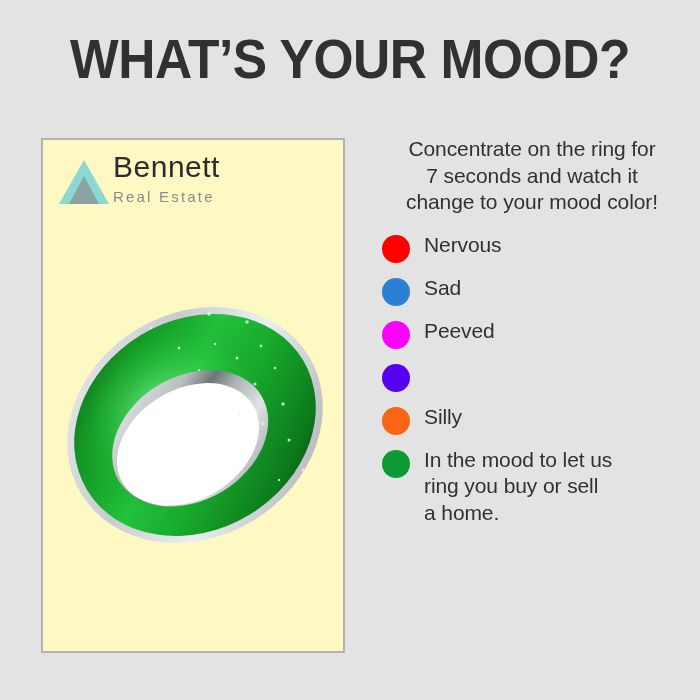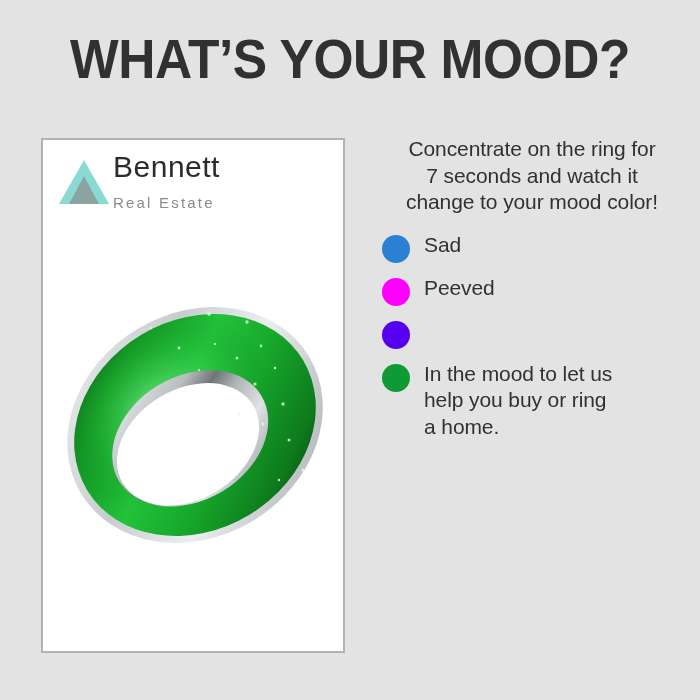--- a/index.html
+++ b/index.html
@@ -33,21 +33,21 @@
     white-space: nowrap;
   }
 
   
   .photo-card {
     position: absolute;
     left: 41px;
     top: 138px;
     width: 304px;
     height: 515px;
-    background: #ffffff;
+    background: #fef9c3;
     border: 2px solid #b3b3b3;
     box-sizing: border-box;
     overflow: hidden;
   }
 
   
   .logo {
     position: absolute;
     left: 14px;
     top: 10px;
@@ -74,21 +74,21 @@
     color: #2c2c2c;
     letter-spacing: 0.5px;
   }
   .logo-sub {
     font-family: "Liberation Sans", sans-serif;
     font-size: 15px;
     line-height: 18px;
     font-weight: 300;
     color: #8b8b8b;
     letter-spacing: 2.2px;
-    margin-top: 10px;
+    margin-top: 4px;
   }
 
   
   .ring-photo {
     position: absolute;
     left: 8px;
     top: 78px;
     width: 288px;
     height: 415px;
   }
@@ -231,30 +231,38 @@
   </div>
 </div>
 
 <div class="info-col">
   <p class="instruction">Concentrate on the ring for
 7 seconds and watch it
 change to your mood color!</p>
 
   <ul class="mood-list">
     <li class="mood-item">
+      <span class="mood-dot" style="background: rgb(255, 0, 0);"></span>
+      <span class="mood-label">Nervous</span>
+    </li>
+    <li class="mood-item">
       <span class="mood-dot" style="background: rgb(42, 128, 210);"></span>
       <span class="mood-label">Sad</span>
     </li>
     <li class="mood-item">
       <span class="mood-dot" style="background: rgb(255, 0, 255);"></span>
       <span class="mood-label">Peeved</span>
     </li>
     <li class="mood-item">
       <span class="mood-dot" style="background: rgb(85, 0, 238);"></span>
     </li>
     <li class="mood-item">
+      <span class="mood-dot" style="background: rgb(250, 100, 20);"></span>
+      <span class="mood-label">Silly</span>
+    </li>
+    <li class="mood-item">
       <span class="mood-dot" style="background: rgb(14, 155, 53);"></span>
       <span class="mood-label">In the mood to let us
-help you buy or ring
+ring you buy or sell
 a home.</span>
     </li>
   </ul>
 </div>
 
 </body></html>

